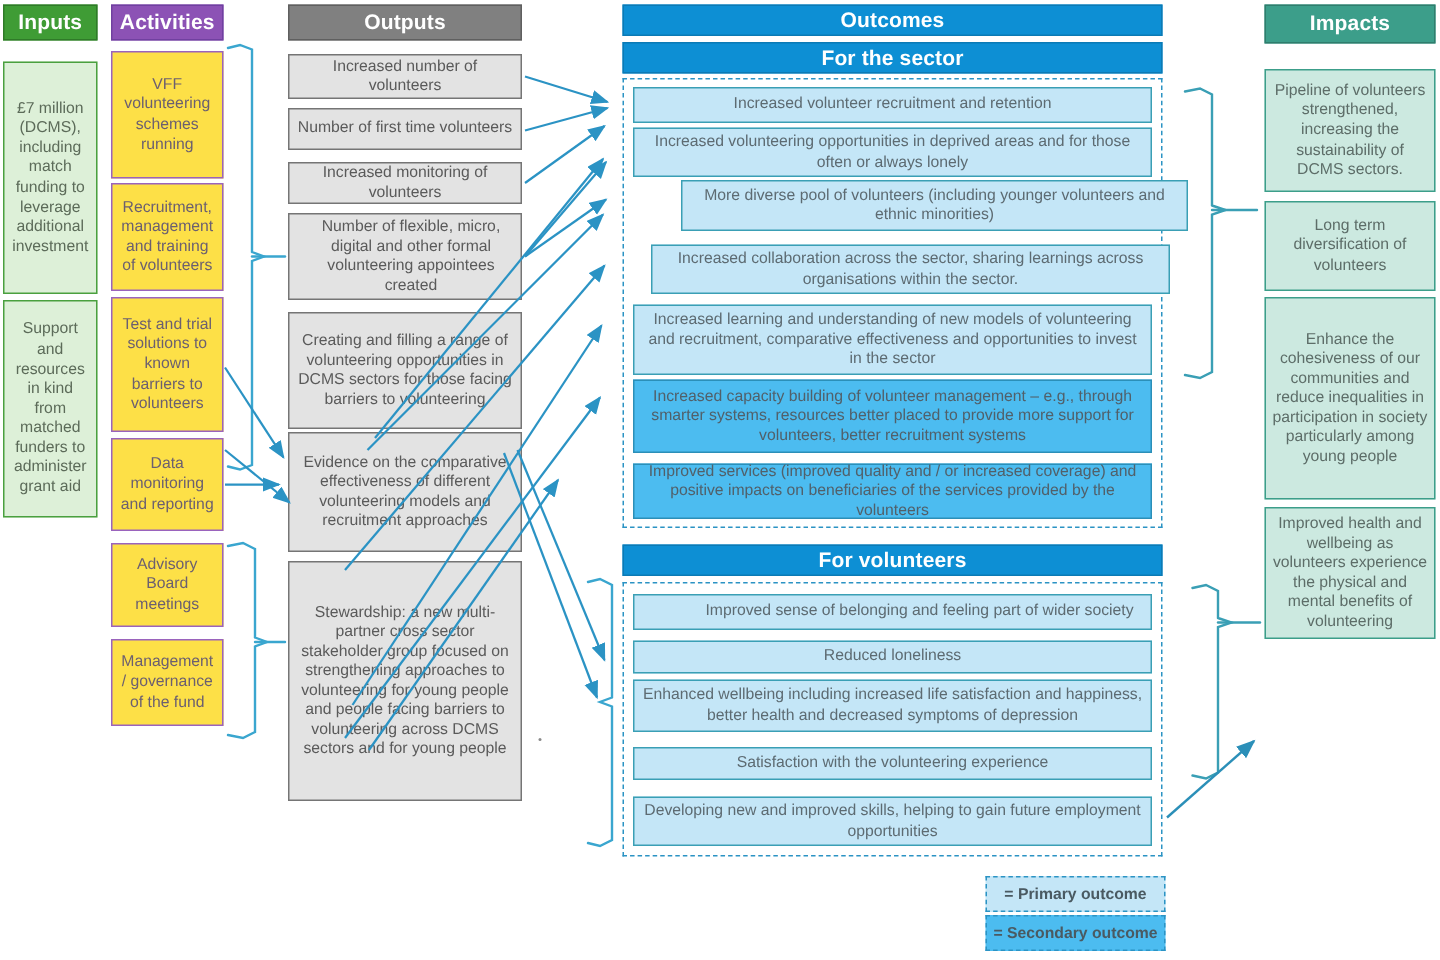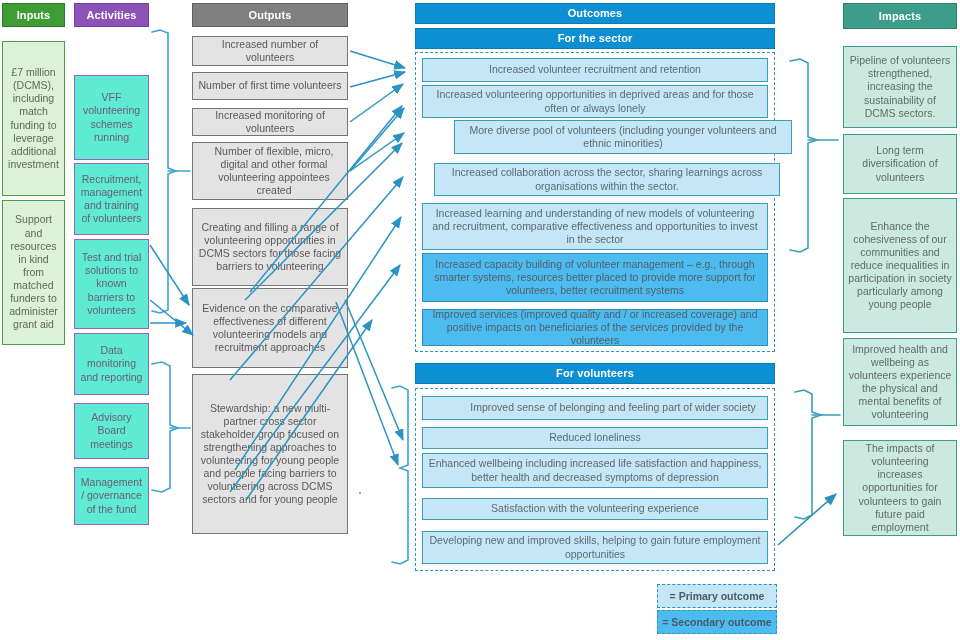--- a/index.html
+++ b/index.html
@@ -7,39 +7,39 @@
     width:960px;height:640px;position:relative;overflow:hidden;
     font-family:"Liberation Sans", sans-serif;
     color:#5a5a5a;
   }
   .stage{position:absolute;left:0;top:0;width:960px;height:640px;}
 
   
   .col-header{
     position:absolute;box-sizing:border-box;
     display:flex;align-items:center;justify-content:center;
-    color:#ffffff;font-weight:bold;font-size:11px;
+    color:#ffffff;font-weight:bold;font-size:14px;
     letter-spacing:.1px;text-align:center;line-height:1.1;
   }
   .hdr-inputs{background:#3f9c35;border:1px solid #2f7a28;}
   .hdr-activities{background:#8c52b5;border:1px solid #7040a0;}
   .hdr-outputs{background:#808080;border:1px solid #5f5f5f;}
   .hdr-outcomes{background:#0d8fd4;border:1px solid #0b7ab5;}
   .hdr-subsection{background:#0d8fd4;border:1px solid #0b7ab5;}
   .hdr-impacts{background:#3c9e8a;border:1px solid #2f7d6d;}
 
   
   .box{
     position:absolute;box-sizing:border-box;
     display:flex;align-items:center;justify-content:center;
     text-align:center;font-size:10.5px;line-height:1.25;
     padding:2px 4px;
   }
   .box-input{background:#ddf0d8;border:1.5px solid #4aa03f;color:#5c6b59;}
-  .box-activity{background:#5eead4;border:1.5px solid #9a63bd;color:#6b5f70;margin-top:41px;}
+  .box-activity{background:#fde047;border:1.5px solid #9a63bd;color:#6b5f70;}
   .box-output{background:#e3e3e3;border:1.5px solid #757575;color:#5a5a5a;}
   .box-outcome-primary{background:#c4e6f7;border:1.5px solid #3a9fb5;color:#5d6b72;}
   .box-outcome-secondary{background:#4cbcf0;border:1.5px solid #2b8fb8;color:#51606a;}
   .box-impact{background:#cce9e0;border:1.5px solid #3c9e8a;color:#5d6d68;}
 
   
   .dashed-group{
     position:absolute;box-sizing:border-box;
     border:1.6px dashed #2b93c4;background:transparent;
   }
@@ -110,21 +110,20 @@
   <div class="box box-outcome-primary" style="left:422px;top:396px;width:346px;height:24px;padding-left:40px;">Improved sense of belonging and feeling part of wider society</div>
   <div class="box box-outcome-primary" style="left:422px;top:427px;width:346px;height:22px;">Reduced loneliness</div>
   <div class="box box-outcome-primary" style="left:422px;top:453px;width:346px;height:35px;">Enhanced wellbeing including increased life satisfaction and happiness, better health and decreased symptoms of depression</div>
   <div class="box box-outcome-primary" style="left:422px;top:498px;width:346px;height:22px;">Satisfaction with the volunteering experience</div>
   <div class="box box-outcome-primary" style="left:422px;top:531px;width:346px;height:33px;">Developing new and improved skills, helping to gain future employment opportunities</div>
 
   <div class="box box-impact" style="left:843px;top:46px;width:114px;height:82px;">Pipeline of volunteers strengthened, increasing the sustainability of DCMS sectors.</div>
   <div class="box box-impact" style="left:843px;top:134px;width:114px;height:60px;">Long term diversification of volunteers</div>
   <div class="box box-impact" style="left:843px;top:198px;width:114px;height:135px;">Enhance the cohesiveness of our communities and reduce inequalities in participation in society particularly among young people</div>
   <div class="box box-impact" style="left:843px;top:338px;width:114px;height:88px;">Improved health and wellbeing as volunteers experience the physical and mental benefits of volunteering</div>
-  <div class="box box-impact" style="left:843px;top:440px;width:114px;height:96px;">The impacts of volunteering increases opportunities for volunteers to gain future paid employment</div>
 
   <div class="legend" style="left:655px;top:583px;width:125px;height:52px;"></div>
   <div class="legend-item legend-primary" style="left:657px;top:584px;width:120px;height:24px;">= Primary outcome</div>
   <div class="legend-item legend-secondary" style="left:657px;top:610px;width:120px;height:24px;">= Secondary outcome</div>
 
   <div class="stray-dot" style="left:359px;top:492px;"></div>
 
   <svg class="overlay" viewBox="0 0 960 640">
     <defs>
       <marker id="ah" markerWidth="9" markerHeight="9" refX="7.2" refY="3.2" orient="auto" markerUnits="strokeWidth">

